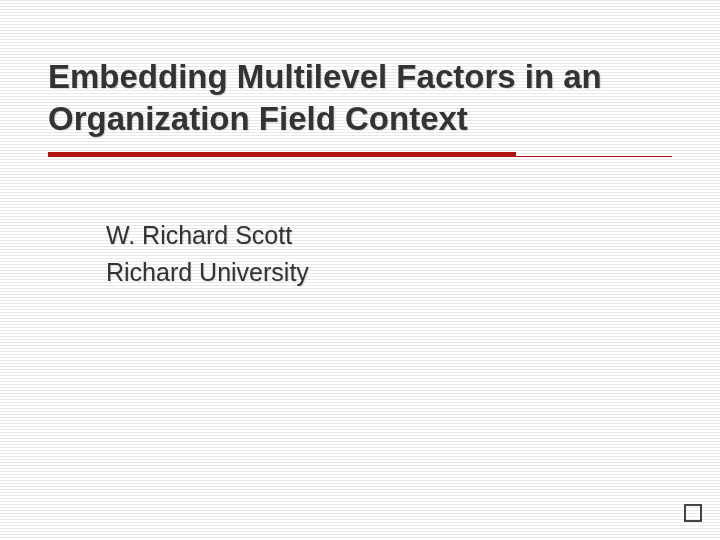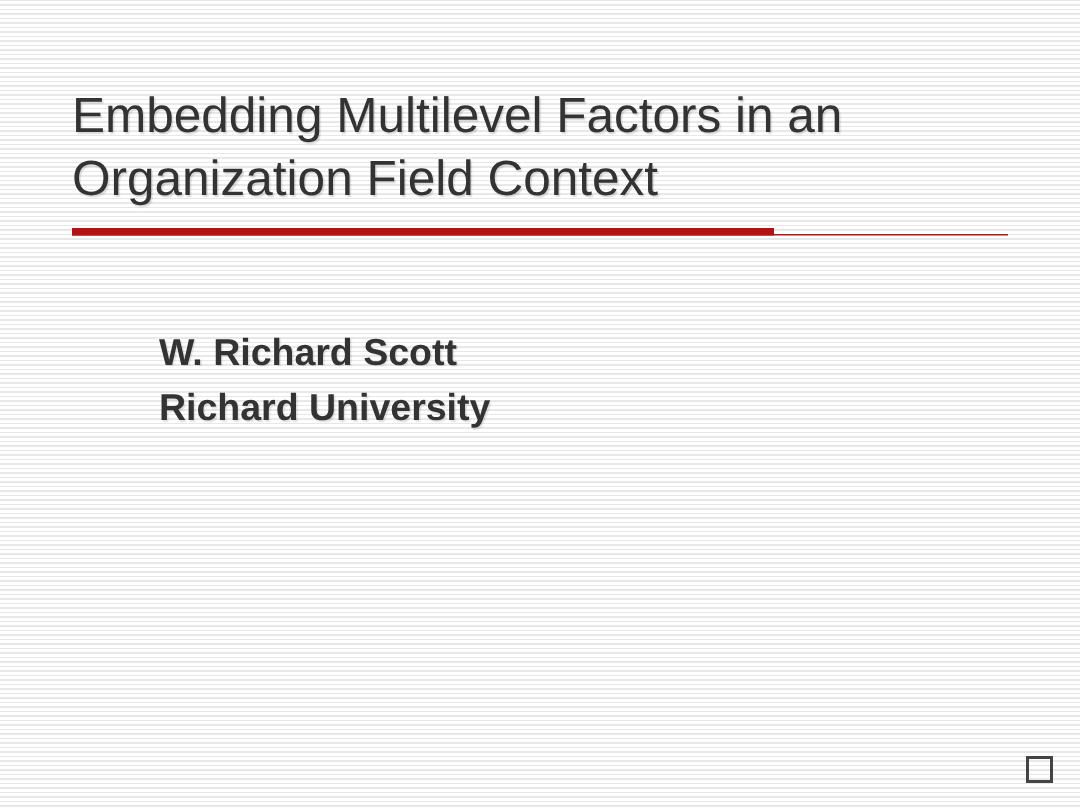--- a/index.html
+++ b/index.html
@@ -30,21 +30,21 @@
       height: 18px;
       border: 2px solid #444;
       background: transparent;
     }
     .content {
       position: relative;
       padding: 56px 48px 0 48px;
     }
     .title {
       font-size: 33px;
-      font-weight: 400;
+      font-weight: 700;
       color: #333;
       line-height: 1.28;
       text-shadow: 1px 1px 1px rgba(0,0,0,0.15);
       margin-bottom: 12px;
     }
     .rule-wrap {
       margin-bottom: 60px;
     }
     .rule-thick {
       height: 5px;
@@ -55,21 +55,21 @@
       height: 1px;
       background: #b21212;
       width: 100%;
       margin-top: -1px;
     }
     .body {
       padding-left: 58px;
     }
     .author, .affiliation {
       font-size: 25px;
-      font-weight: 700;
+      font-weight: 400;
       color: #333;
       line-height: 1.45;
       text-shadow: 1px 1px 1px rgba(0,0,0,0.12);
     }
   </style>
 </head>
 <body>
 
 <div class="lined-bg"></div>
 

